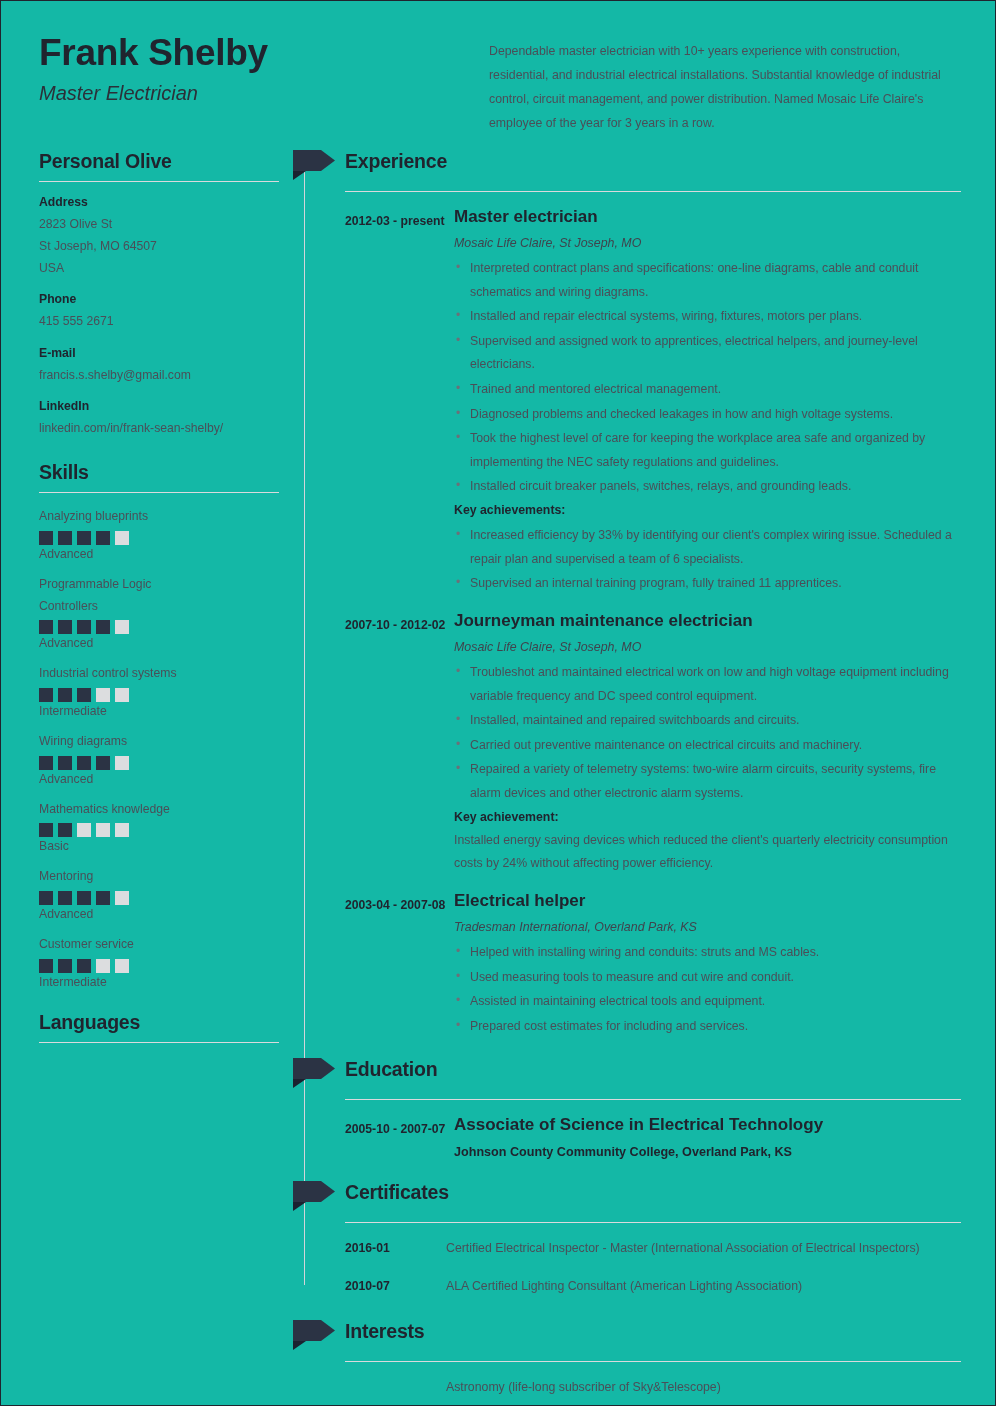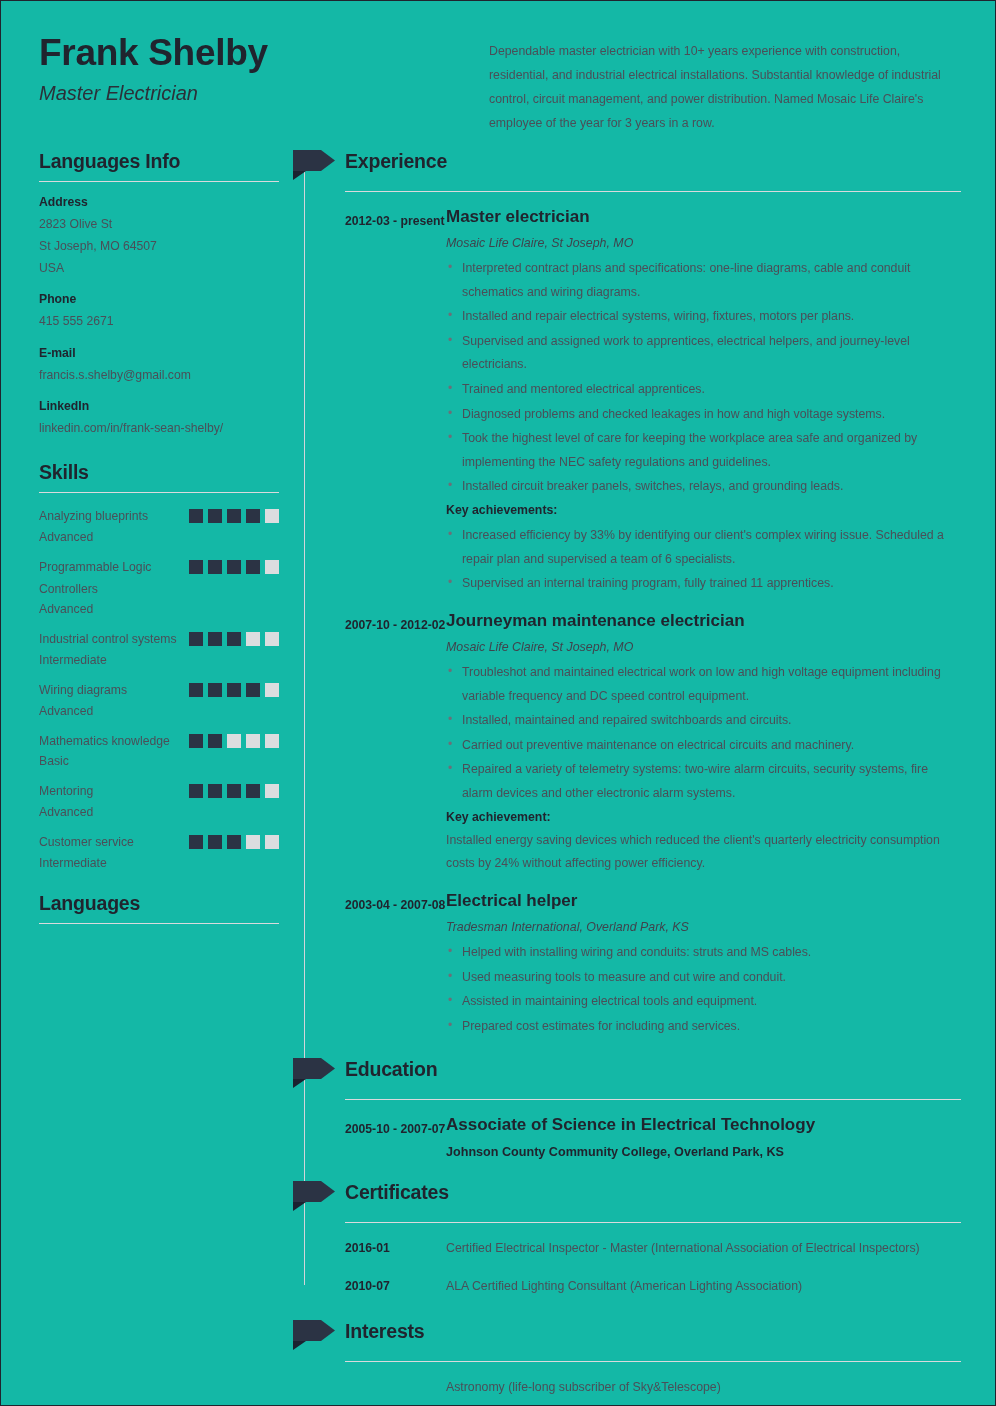--- a/index.html
+++ b/index.html
@@ -106,20 +106,21 @@
     color: #4a4f58;
     line-height: 1.82;
   }
 
   
   .skill { margin-top: 13px; }
   .skill-top {
     display: flex;
     justify-content: space-between;
     align-items: flex-start;
+    flex-direction: column;
   }
   .skill-name {
     font-size: 12.2px;
     color: #4a4f58;
     line-height: 1.78;
     max-width: 150px;
   }
   .squares {
     display: flex;
     gap: 5px;
@@ -165,20 +166,21 @@
     height: 1px;
     background: #d9dadd;
     margin: 7px 0 0 42px;
   }
 
   
   .entry {
     display: flex;
     margin-top: 14px;
     padding-left: 42px;
+    gap: 8px;
   }
   .entry-date {
     width: 101px;
     flex: 0 0 101px;
     font-size: 12.2px;
     font-weight: bold;
     color: #20242e;
     line-height: 1.95;
     padding-top: 4px;
   }
@@ -270,21 +272,21 @@
       <div class="job-title">Master Electrician</div>
     </div>
     <div class="summary">Dependable master electrician with 10+ years experience with construction, residential, and industrial electrical installations. Substantial knowledge of industrial control, circuit management, and power distribution. Named Mosaic Life Claire's employee of the year for 3 years in a row.</div>
   </div>
 
   <div class="body">
 
     <div class="col-left">
 
       <div class="lsection">
-        <div class="lsection-title">Languages Info</div>
+        <div class="lsection-title">Personal Olive</div>
         <div class="lsection-rule"></div>
         <div id="info-blocks">
             <div class="info-block">
               <div class="info-label">Address</div>
               <div class="info-line">2823 Olive St</div>
               <div class="info-line">St Joseph, MO 64507</div>
               <div class="info-line">USA</div>
             </div>
             <div class="info-block">
               <div class="info-label">Phone</div>
@@ -423,21 +425,21 @@
         <div id="experience-list">
             <div class="entry">
               <div class="entry-date">2012-03 - present</div>
               <div class="entry-main">
                 <div class="entry-title">Master electrician</div>
                 <div class="entry-sub">Mosaic Life Claire, St Joseph, MO</div>
                 <ul class="bullets">
                   <li>Interpreted contract plans and specifications: one-line diagrams, cable and conduit schematics and wiring diagrams.</li>
                   <li>Installed and repair electrical systems, wiring, fixtures, motors per plans.</li>
                   <li>Supervised and assigned work to apprentices, electrical helpers, and journey-level electricians.</li>
-                  <li>Trained and mentored electrical apprentices.</li>
+                  <li>Trained and mentored electrical management.</li>
                   <li>Diagnosed problems and checked leakages in how and high voltage systems.</li>
                   <li>Took the highest level of care for keeping the workplace area safe and organized by implementing the NEC safety regulations and guidelines.</li>
                   <li>Installed circuit breaker panels, switches, relays, and grounding leads.</li>
                 </ul>
                 <div class="key-label">Key achievements:</div>
                 <ul class="bullets">
                   <li>Increased efficiency by 33% by identifying our client's complex wiring issue. Scheduled a repair plan and supervised a team of 6 specialists.</li>
                   <li>Supervised an internal training program, fully trained 11 apprentices.</li>
                 </ul>
               </div>

